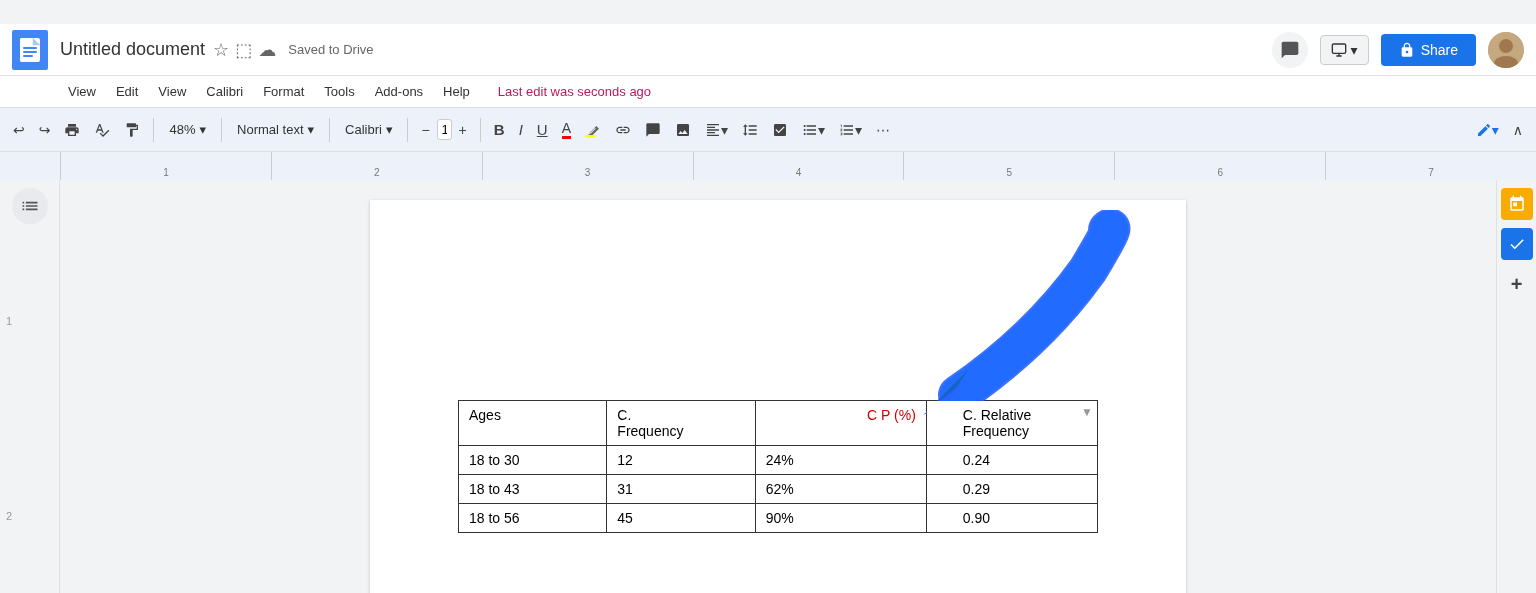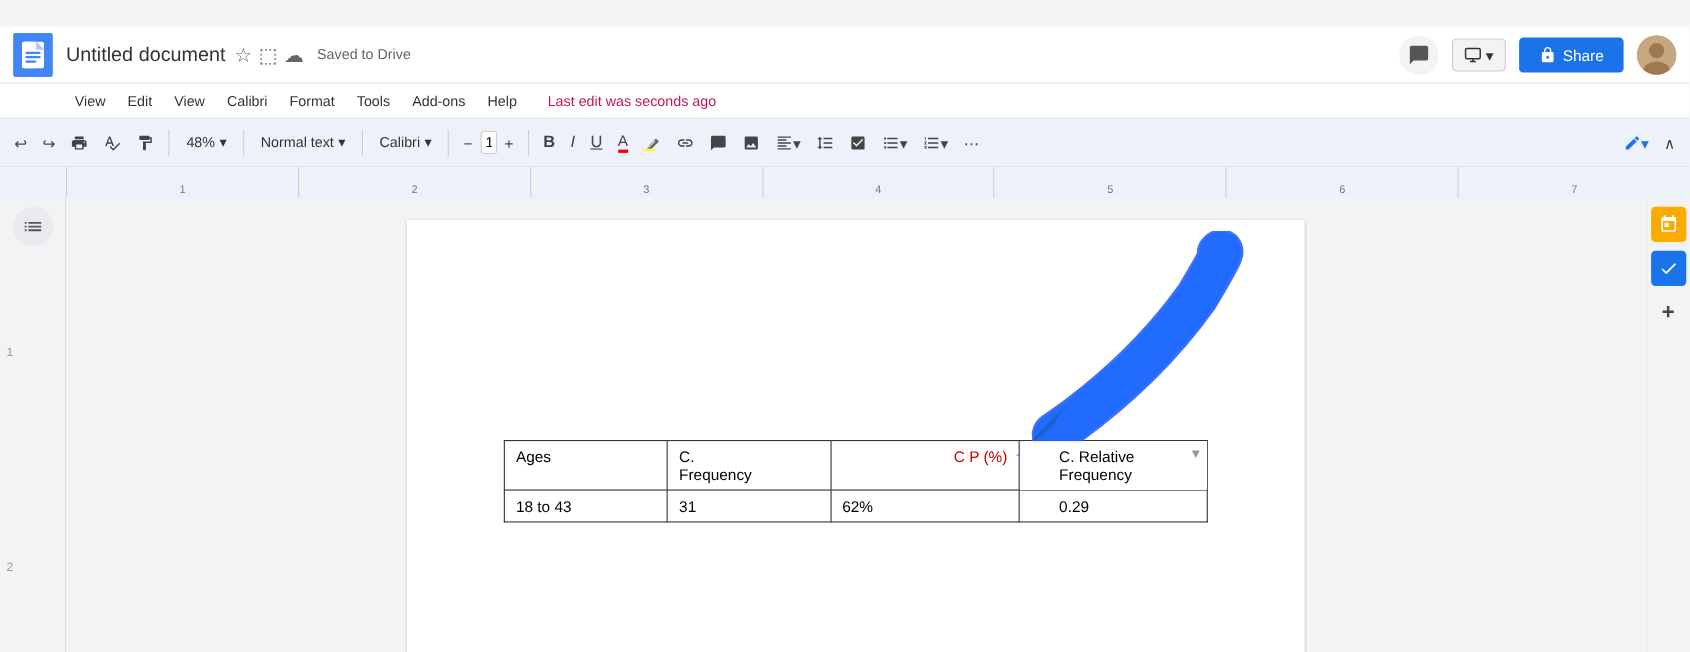--- a/index.html
+++ b/index.html
@@ -476,25 +476,37 @@
           <tr class="header-row">
             <td>Ages</td>
             <td>C.<br>Frequency</td>
             <td class="cp-header" style="color:#cc0000;">C P (%)</td>
             <td style="position:relative;">
               C. Relative<br>Frequency
               <span style="position:absolute;top:4px;right:4px;font-size:12px;color:#999;">▼</span>
             </td>
           </tr>
           <tr>
+            <td>18 to 30</td>
+            <td>12</td>
+            <td>24%</td>
+            <td>0.24</td>
+          </tr>
+          <tr>
             <td>18 to 43</td>
             <td>31</td>
             <td>62%</td>
             <td>0.29</td>
           </tr>
+          <tr>
+            <td>18 to 56</td>
+            <td>45</td>
+            <td>90%</td>
+            <td>0.90</td>
+          </tr>
         </tbody>
       </table>
     </div>
   </div>
 
   <div class="right-sidebar">
     <div class="right-widget widget-yellow" title="Google Calendar">
       <svg width="18" height="18" viewBox="0 0 24 24" fill="white">
           <path d="M19 3h-1V1h-2v2H8V1H6v2H5c-1.11 0-1.99.9-1.99 2L3 19c0 1.1.89 2 2 2h14c1.1 0 2-.9 2-2V5c0-1.1-.9-2-2-2zm0 16H5V8h14v11zM7 10h5v5H7z"></path>
         </svg>

